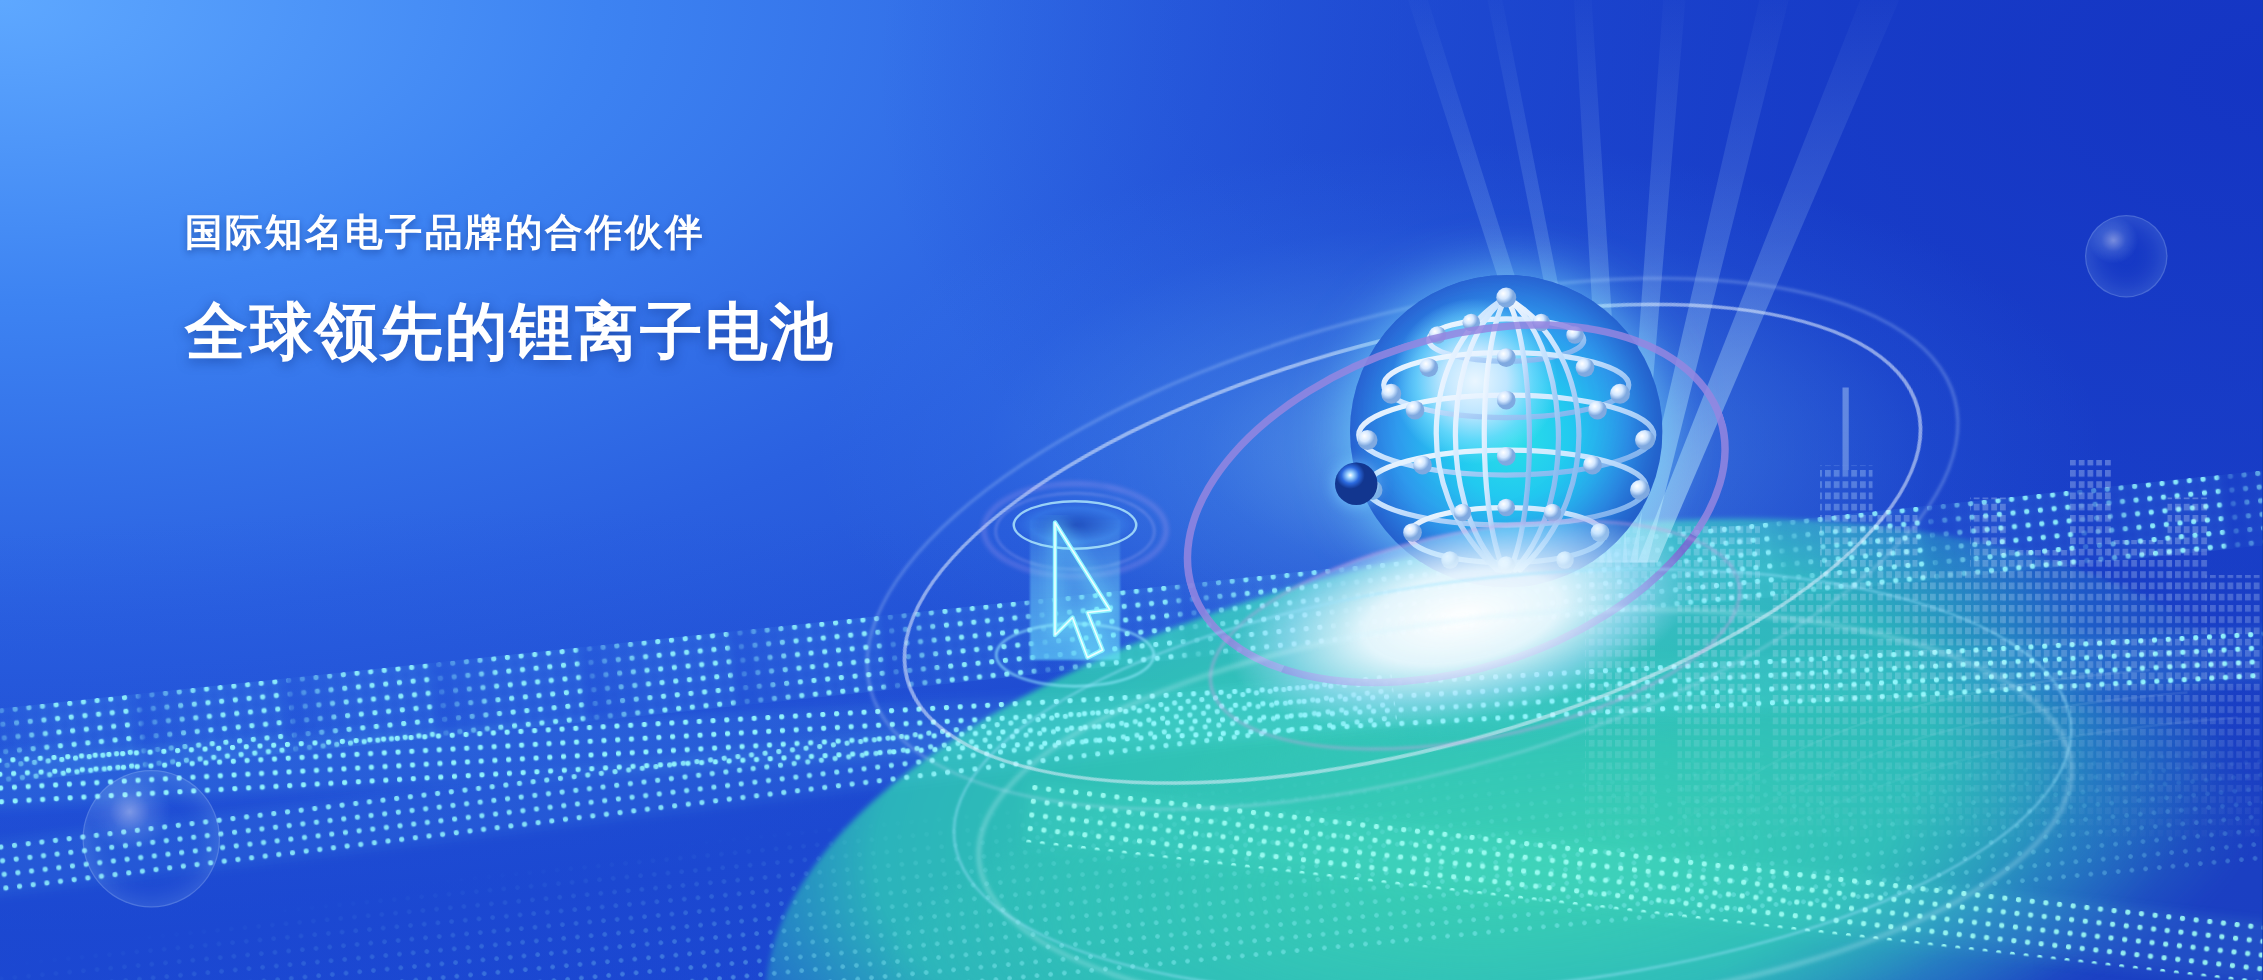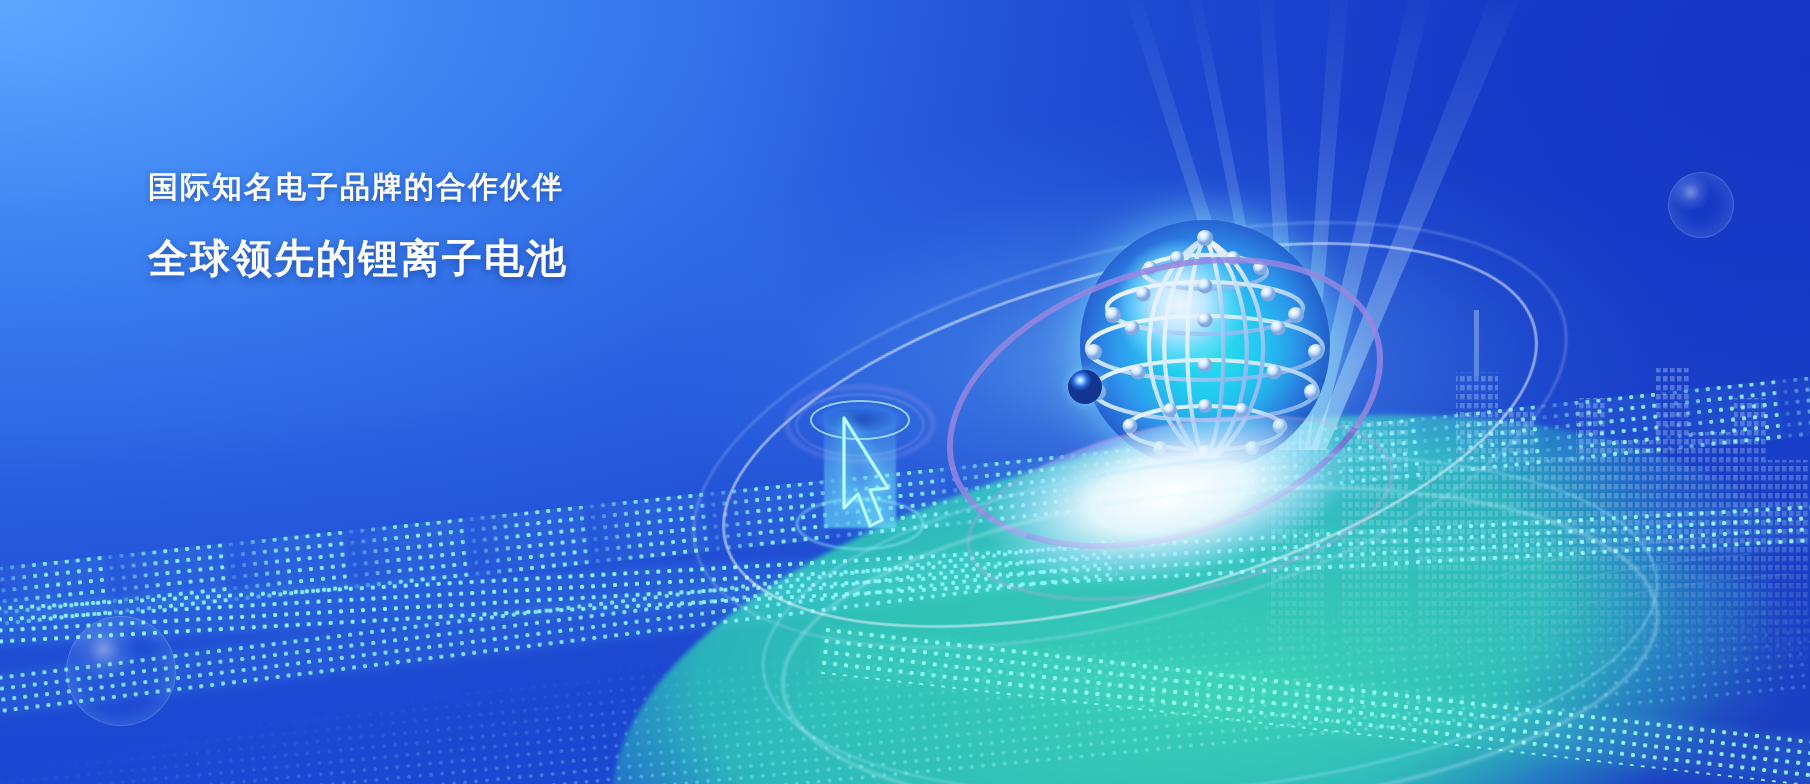--- a/index.html
+++ b/index.html
@@ -207,21 +207,21 @@
   #bubble-bottomleft{left:66px;top:616px;width:110px;height:110px;}
 
   
   .copy{position:absolute;left:148px;top:168px;width:760px;}
   .eyebrow{
     color:#ffffff;font-size:30px;font-weight:700;letter-spacing:2px;
     line-height:1.25;margin:0 0 26px 0;
     text-shadow:0 2px 6px rgba(8,40,120,.45);
   }
   .headline{
-    color:#ffffff;font-size:40px;font-weight:700;letter-spacing:2px;
+    color:#ffffff;font-size:50px;font-weight:700;letter-spacing:2px;
     line-height:1.32;margin:0;
     text-shadow:0 3px 9px rgba(8,40,120,.5);
   }
   .headline span{display:block;}
 </style>
 </head>
 <body>
 
 <div id="banner">
 

